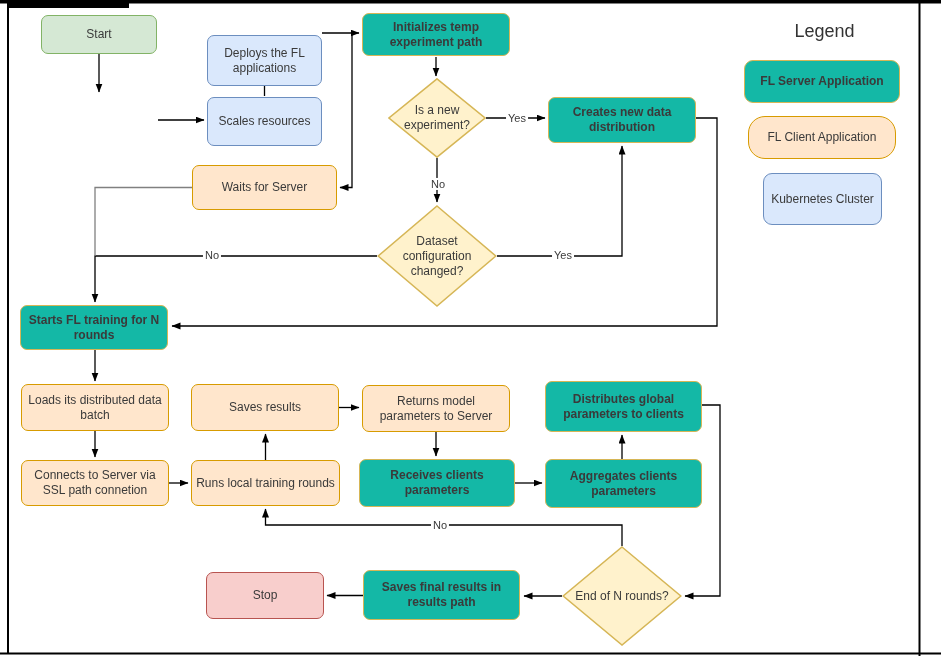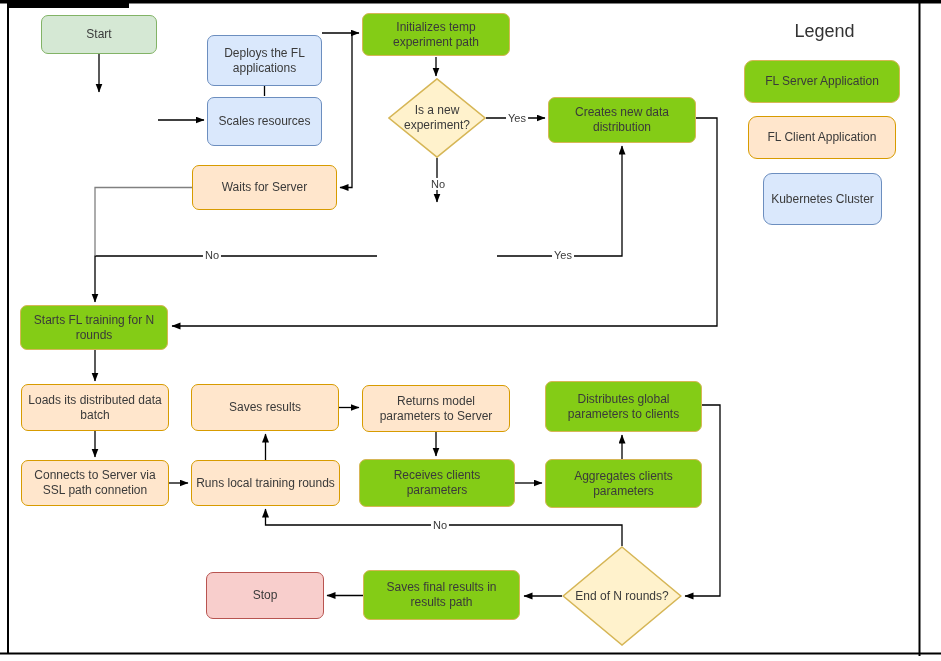--- a/index.html
+++ b/index.html
@@ -6,21 +6,21 @@
   body{width:941px;height:661px;overflow:hidden;font-family:"Liberation Sans",sans-serif;}
   #canvas{position:relative;width:941px;height:661px;background:#ffffff;}
 
   
   .node{
     position:absolute;box-sizing:border-box;
     display:flex;align-items:center;justify-content:center;
     text-align:center;font:12px/1.25 "Liberation Sans",sans-serif;color:#3a3a3a;
     border:1.5px solid #999;border-radius:7px;padding:2px 4px;
   }
-  .c-server{background:#84cc16;border-color:#d6b656;}
+  .c-server{background:#14b8a6;border-color:#d6b656;font-weight:bold;}
   .c-client{background:#ffe6cc;border-color:#d79b00;}
   .c-kube{background:#dae8fc;border-color:#6c8ebf;}
   .c-start{background:#d5e8d4;border-color:#82b366;}
   .c-stop{background:#f8cecc;border-color:#b85450;}
 
   
   .diamond{
     position:absolute;display:flex;align-items:center;justify-content:center;
     text-align:center;font:12px/1.25 "Liberation Sans",sans-serif;color:#3a3a3a;
   }
@@ -163,39 +163,45 @@
     <span>Stop</span>
   </div>
 
   <div class="diamond" style="left:388px;top:78px;width:98px;height:80px;">
     <svg viewBox="0 0 100 100" preserveAspectRatio="none">
       <polygon points="50,1 99,50 50,99 1,50" fill="#fff2cc" stroke="#d6b656" stroke-width="1.5" vector-effect="non-scaling-stroke"></polygon>
     </svg>
     <span class="dlabel">Is a new experiment?</span>
   </div>
 
+  <div class="diamond" style="left:377px;top:205px;width:120px;height:102px;">
+    <svg viewBox="0 0 100 100" preserveAspectRatio="none">
+      <polygon points="50,1 99,50 50,99 1,50" fill="#fff2cc" stroke="#d6b656" stroke-width="1.5" vector-effect="non-scaling-stroke"></polygon>
+    </svg>
+    <span class="dlabel">Dataset configuration changed?</span>
+  </div>
 
   <div class="diamond" style="left:562px;top:546px;width:120px;height:100px;">
     <svg viewBox="0 0 100 100" preserveAspectRatio="none">
       <polygon points="50,1 99,50 50,99 1,50" fill="#fff2cc" stroke="#d6b656" stroke-width="1.5" vector-effect="non-scaling-stroke"></polygon>
     </svg>
     <span class="dlabel" style="max-width:95%;">End of N rounds?</span>
   </div>
 
   <span class="edge-label" style="left:517px;top:118px;">Yes</span>
   <span class="edge-label" style="left:438px;top:184px;">No</span>
   <span class="edge-label" style="left:212px;top:255px;">No</span>
   <span class="edge-label" style="left:563px;top:255px;">Yes</span>
   <span class="edge-label" style="left:440px;top:525px;">No</span>
 
   <div class="legend-title">Legend</div>
 
   <div class="node c-server" style="left:744px;top:60px;width:156px;height:43px;border-radius:9px;">
     <span>FL Server Application</span>
   </div>
-  <div class="node c-client" style="left:748px;top:116px;width:148px;height:43px;border-radius:9px;">
+  <div class="node c-client" style="left:748px;top:116px;width:148px;height:43px;border-radius:17px;">
     <span>FL Client Application</span>
   </div>
   <div class="node c-kube" style="left:763px;top:173px;width:119px;height:52px;border-radius:9px;">
     <span>Kubernetes Cluster</span>
   </div>
 
 </div>
 
 </body></html>

